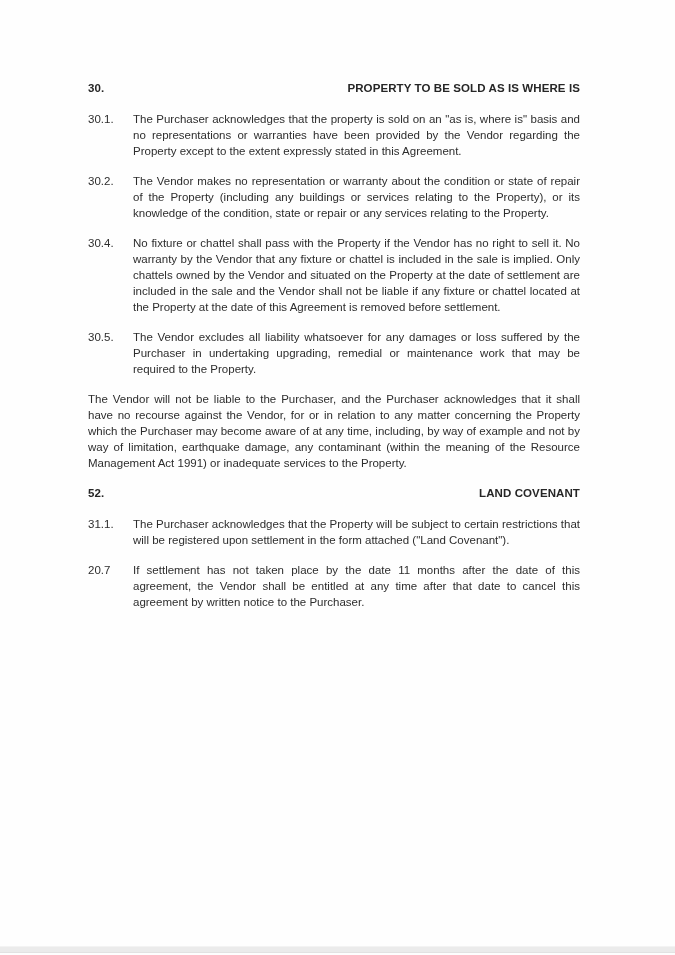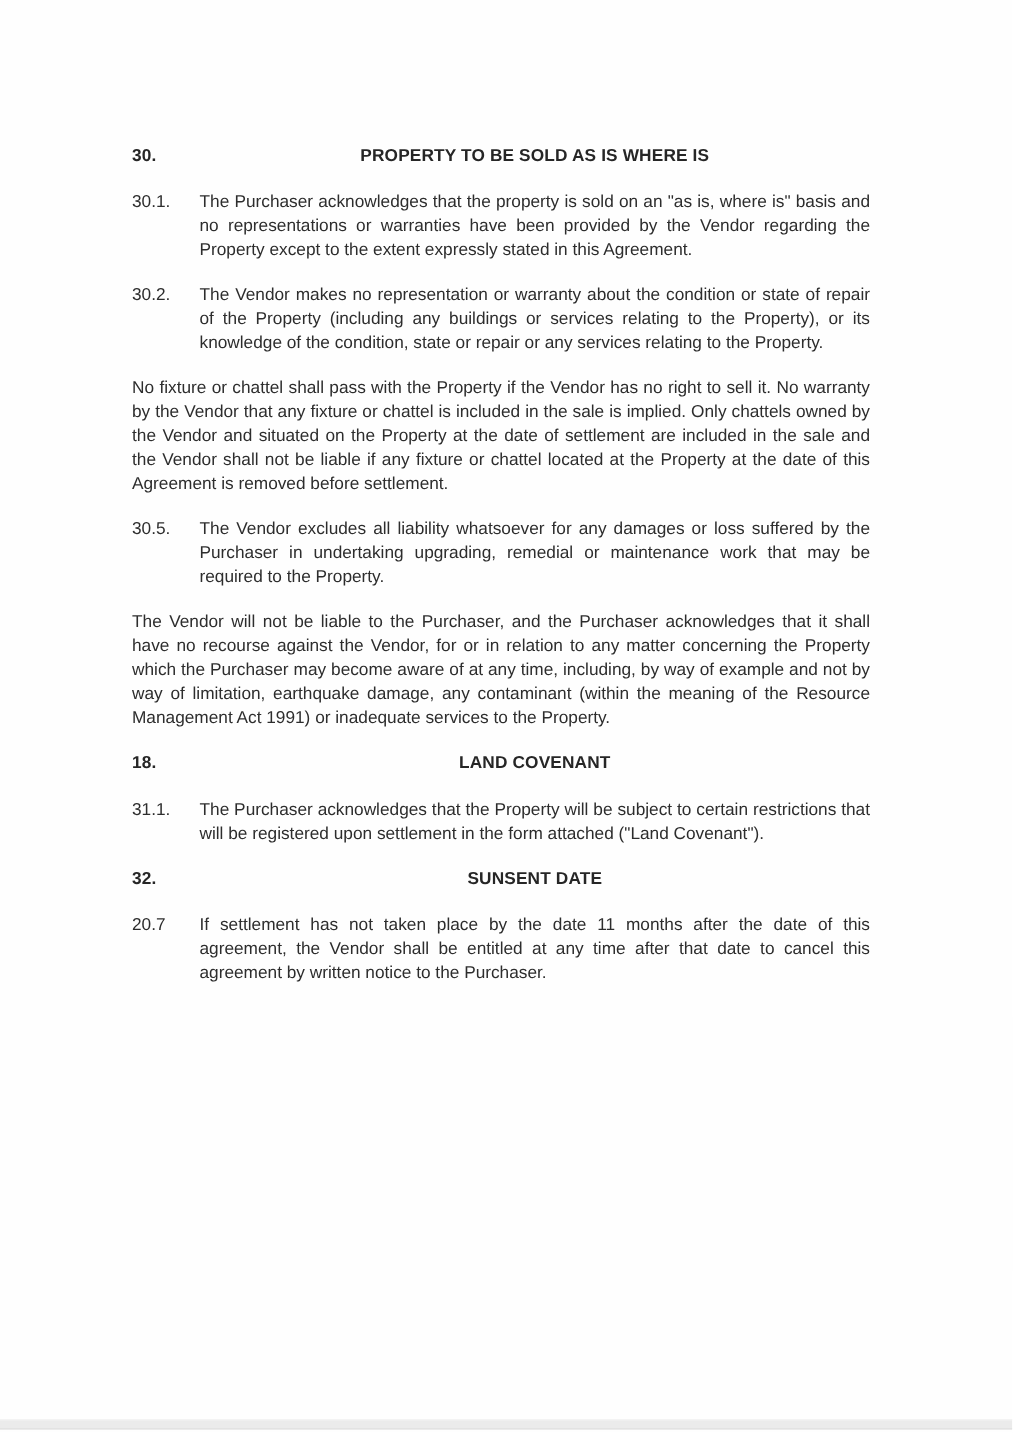--- a/index.html
+++ b/index.html
@@ -15,21 +15,21 @@
     overflow: hidden;
     font-family: "Liberation Sans", "DejaVu Sans", sans-serif;
     color: #2d2d2d;
     font-size: 11.5px;
     line-height: 16px;
     -webkit-font-smoothing: antialiased;
   }
   .content {
     position: absolute;
     left: 88px;
-    top: 96px;
+    top: 80px;
     width: 492px;
   }
   .row {
     display: flex;
     margin-bottom: 14px;
   }
   .row.heading {
     font-weight: bold;
     letter-spacing: 0.1px;
     margin-top: 5px;
@@ -41,21 +41,21 @@
   }
   .num {
     flex: 0 0 45px;
     width: 45px;
   }
   .txt {
     flex: 1;
     text-align: justify;
   }
   .row.heading .txt {
-    text-align: center;
+    text-align: right;
   }
   .bottom-edge {
     position: absolute;
     left: 0;
     top: 946px;
     width: 675px;
     height: 5px;
     background: #ebebeb;
     border-top: 1px solid #f3f3f3;
     border-bottom: 1px solid #e2e2e2;
@@ -77,46 +77,43 @@
       <div class="txt">The Purchaser acknowledges that the property is sold on an "as is, where is" basis and no representations or warranties have been provided by the Vendor regarding the Property except to the extent expressly stated in this Agreement.</div>
     </div>
 
     <div class="row">
       <div class="num">30.2.</div>
       <div class="txt">The Vendor makes no representation or warranty about the condition or state of repair of the Property (including any buildings or services relating to the Property), or its knowledge of the condition, state or repair or any services relating to the Property.</div>
     </div>
 
 
     <div class="row">
+      <div class="num">30.4.</div>
       <div class="txt">No fixture or chattel shall pass with the Property if the Vendor has no right to sell it.  No warranty by the Vendor that any fixture or chattel is included in the sale is implied.  Only chattels owned by the Vendor and situated on the Property at the date of settlement are included in the sale and the Vendor shall not be liable if any fixture or chattel located at the Property at the date of this Agreement is removed before settlement.</div>
     </div>
 
     <div class="row">
       <div class="num">30.5.</div>
       <div class="txt">The Vendor excludes all liability whatsoever for any damages or loss suffered by the Purchaser in undertaking upgrading, remedial or maintenance work that may be required to the Property.</div>
     </div>
 
     <div class="row">
       <div class="txt">The Vendor will not be liable to the Purchaser, and the Purchaser acknowledges that it shall have no recourse against the Vendor, for or in relation to any matter concerning the Property which the Purchaser may become aware of at any time, including, by way of example and not by way of limitation, earthquake damage, any contaminant (within the meaning of the Resource Management Act 1991) or inadequate services to the Property.</div>
     </div>
 
     <div class="row heading">
-      <div class="num">18.</div>
+      <div class="num">52.</div>
       <div class="txt">LAND COVENANT</div>
     </div>
 
     <div class="row">
       <div class="num">31.1.</div>
       <div class="txt">The Purchaser acknowledges that the Property will be subject to certain restrictions that will be registered upon settlement in the form attached ("Land Covenant").</div>
     </div>
 
-    <div class="row heading">
-      <div class="num">32.</div>
-      <div class="txt">SUNSENT DATE</div>
-    </div>
 
     <div class="row">
       <div class="num">20.7</div>
       <div class="txt">If settlement has not taken place by the date 11 months after the date of this agreement, the Vendor shall be entitled at any time after that date to cancel this agreement by written notice to the Purchaser.</div>
     </div>
 
   </div>
 
   <div class="bottom-edge"></div>
 </div>

